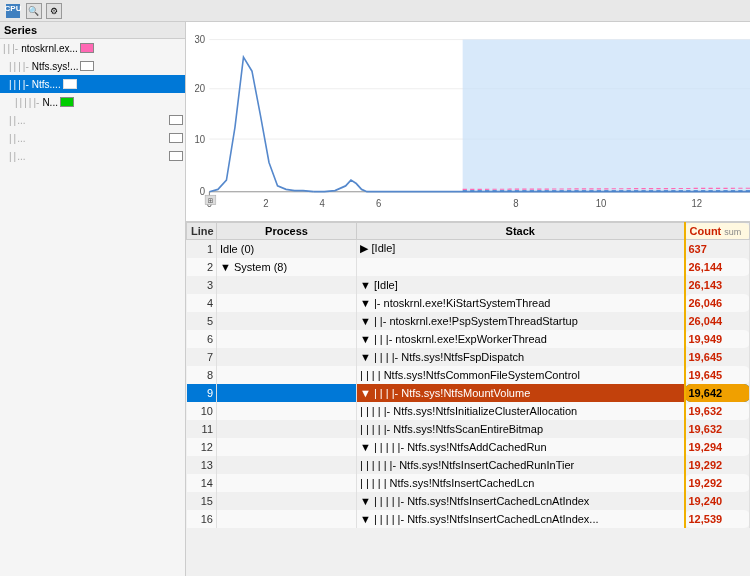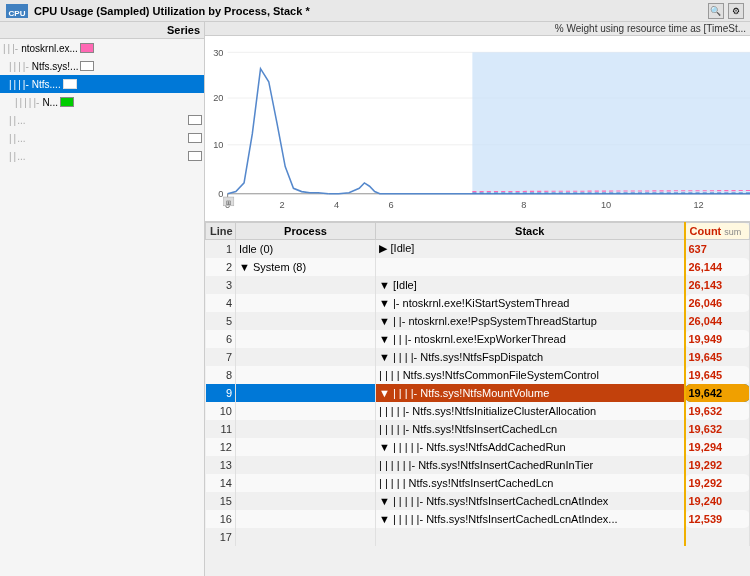--- a/index.html
+++ b/index.html
@@ -17,24 +17,24 @@
     .title-bar {
       background: #e8e8e8;
       border-bottom: 1px solid #ccc;
       padding: 2px 6px;
       display: flex;
       align-items: center;
       gap: 6px;
       height: 22px;
     }
     .title-bar-icon {
-      width: 22px;
+      width: 14px;
       height: 14px;
       background: #4080c0;
-      display: flex; align-items:flex-end; justify-content:center;
+      display: flex; align-items:flex-start; justify-content:center;
       color: white; font-size: 8px; font-weight: bold;
     }
     .title-bar-text {
       font-size: 11px;
       font-weight: bold;
       flex: 1;
     }
     .title-bar-actions {
       display: flex; gap: 4px;
     }
@@ -47,26 +47,25 @@
     }
 
     
     .main-container {
       display: flex;
       height: calc(576px - 22px);
     }
 
     
     .left-panel {
-      width: 205px;
+      width: 186px;
       background: #f5f5f5;
       border-right: 1px solid #ccc;
       display: flex;
       flex-direction: column;
-      text-align: right;
     }
     .series-header {
       background: #e8e8e8;
       border-bottom: 1px solid #ccc;
       padding: 2px 4px;
       font-weight: bold;
       font-size: 11px;
     }
     .series-list {
       flex: 1;
@@ -214,21 +213,20 @@
       font-weight: normal;
     }
   </style>
 </head>
 <body>
 
 <div class="title-bar">
   <div class="title-bar-icon">
     <span>CPU</span>
   </div>
-  <span class="title-bar-text">CPU Usage (Sampled)  Utilization by Process, Stack *</span>
   <div class="title-bar-actions">
 
     <div class="title-bar-btn">🔍</div>
 
     <div class="title-bar-btn">⚙</div>
   </div>
 </div>
 
 <div class="main-container">
 
@@ -289,21 +287,20 @@
           <span class="pipe">|</span>
         <span style="font-size:10px; color:#aaa;">...</span>
         <div class="series-color-box" style="background:#fff; border-color:#888; margin-left:auto;"></div>
       </div>
     </div>
   </div>
 
   <div class="right-panel">
 
     <div class="chart-area">
-      <div class="chart-header">% Weight using resource time as [TimeSt...</div>
       <div class="chart-body">
         <svg class="chart-svg" viewBox="0 0 530 170" preserveAspectRatio="none">
 
           <text x="18" y="18" font-size="9" fill="#555" text-anchor="end">30</text>
           <text x="18" y="60" font-size="9" fill="#555" text-anchor="end">20</text>
           <text x="18" y="103" font-size="9" fill="#555" text-anchor="end">10</text>
           <text x="18" y="148" font-size="9" fill="#555" text-anchor="end">0</text>
 
           <line x1="22" y1="15" x2="530" y2="15" stroke="#e0e0e0" stroke-width="0.5"></line>
           <line x1="22" y1="57" x2="530" y2="57" stroke="#e0e0e0" stroke-width="0.5"></line>
@@ -408,21 +405,21 @@
             </tr>
             <tr>
               <td class="col-linenum">10</td>
               <td class="col-process"></td>
               <td class="col-stack">      |  |  |  |  |- Ntfs.sys!NtfsInitializeClusterAllocation</td>
               <td class="col-count">19,632</td>
             </tr>
             <tr>
               <td class="col-linenum">11</td>
               <td class="col-process"></td>
-              <td class="col-stack">      |  |  |  |  |- Ntfs.sys!NtfsInsertCachedLcn</td>
+              <td class="col-stack">      |  |  |  |  |- Ntfs.sys!NtfsScanEntireBitmap</td>
               <td class="col-count">19,632</td>
             </tr>
             <tr>
               <td class="col-linenum">12</td>
               <td class="col-process"></td>
               <td class="col-stack">▼  |  |  |  |  |- Ntfs.sys!NtfsAddCachedRun</td>
               <td class="col-count">19,294</td>
             </tr>
             <tr>
               <td class="col-linenum">13</td>
@@ -440,25 +437,19 @@
               <td class="col-linenum">15</td>
               <td class="col-process"></td>
               <td class="col-stack">▼  |  |  |  |  |- Ntfs.sys!NtfsInsertCachedLcnAtIndex</td>
               <td class="col-count">19,240</td>
             </tr>
             <tr>
               <td class="col-linenum">16</td>
               <td class="col-process"></td>
               <td class="col-stack">▼  |  |  |  |  |- Ntfs.sys!NtfsInsertCachedLcnAtIndex...</td>
               <td class="col-count">12,539</td>
-            </tr>
-            <tr>
-              <td class="col-linenum">17</td>
-              <td class="col-process"></td>
-              <td class="col-stack"></td>
-              <td class="col-count"></td>
             </tr>
           </tbody>
       </table>
     </div>
 
   </div>
 </div>
 
 </body></html>

